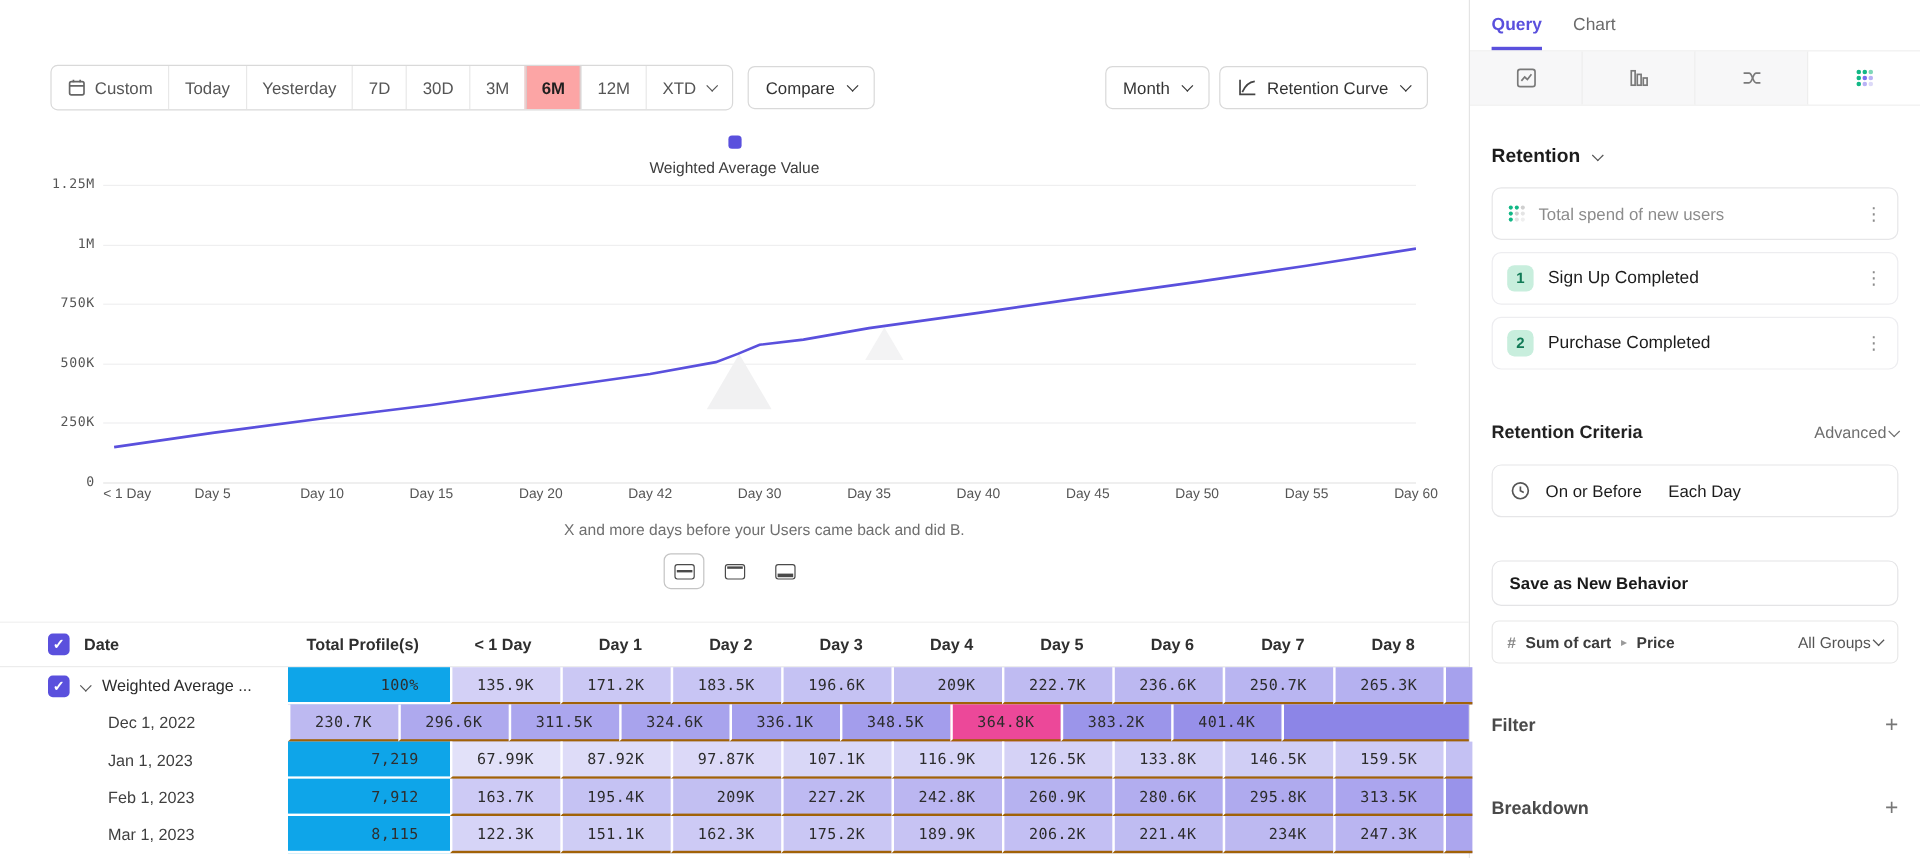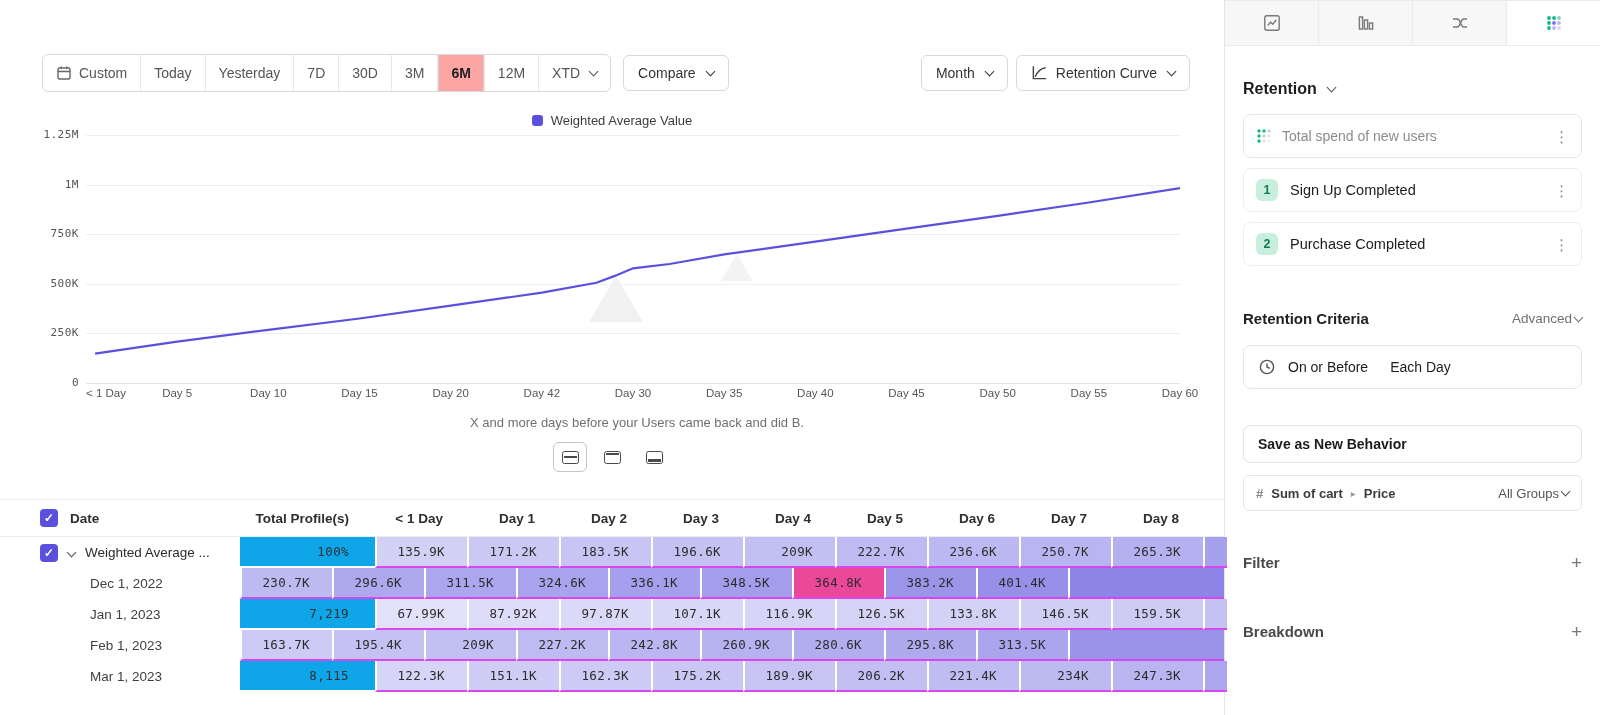--- a/index.html
+++ b/index.html
@@ -24,21 +24,21 @@
        border-left:1px solid #e8e8e8;cursor:pointer;white-space:nowrap;}
   .seg:first-child{border-left:none;}
   .seg.selected{background:#fca5a5;color:#1f1f1f;font-weight:700;
        box-shadow:inset 1px 0 0 #d2d2d2, inset -1px 0 0 #d2d2d2;}
   .btn{height:36px;box-sizing:border-box;border:1px solid #d9d9d9;border-radius:6px;background:#fff;
        padding:0 14px;font-size:14px;color:#333;display:flex;align-items:center;gap:8px;cursor:pointer;white-space:nowrap;}
   .toolbar .right{margin-left:auto;display:flex;gap:8px;}
   .compare{margin-left:12px;}
 
   .legend{display:flex;justify-content:center;align-items:center;gap:8px;margin-top:22px;
-          font-size:13px;color:#3d3d3d;font-weight:500;}
+          font-size:13px;color:#3d3d3d;font-weight:500;flex-direction:column;}
   .legend-swatch{width:11px;height:11px;border-radius:3px;background:var(--accent);}
 
   .chart-block{margin:7px 44px 0 42px;}
   .chart-row{display:flex;}
   .y-gutter{position:relative;width:44px;flex:0 0 44px;}
   .ylab{position:absolute;right:7px;font-size:11px;color:#555;letter-spacing:.5px;}
   .plot{flex:1;position:relative;height:248px;}
   .grid{position:absolute;left:0;right:0;height:1px;background:#efeff0;}
   .grid.zero{background:#e4e4e5;}
   .line-svg{position:absolute;inset:0;width:100%;height:100%;}
@@ -65,21 +65,21 @@
   .t-head{display:flex;align-items:center;height:36px;border-top:1px solid #f1f1f1;border-bottom:1px solid #ececec;
           font-size:13.5px;font-weight:700;color:#2f2f2f;}
   .trow{display:flex;align-items:stretch;height:31px;}
   .c-first{flex:0 0 240px;display:flex;align-items:center;padding-left:40px;box-sizing:border-box;gap:8px;}
   .c-total{flex:0 0 135px;display:flex;align-items:center;justify-content:flex-end;
            padding-right:26px;box-sizing:border-box;}
   .c-val{flex:0 0 92px;display:flex;align-items:center;justify-content:flex-end;
          padding-right:24px;box-sizing:border-box;}
   .c-sliver{flex:1;}
   .trow .c-total{background:#0ea5e9;border-bottom:2px solid #fff;font-size:12.5px;letter-spacing:.4px;color:#2f2f2f;}
-  .heat{border-left:2px solid #fff;border-bottom:2px solid #d946ef;font-size:12.5px;letter-spacing:.4px;
+  .heat{border-left:2px solid #fff;border-bottom:2px solid #a16207;font-size:12.5px;letter-spacing:.4px;
         color:#2c2c2c;padding-right:22px;}
   .checkbox{width:18px;height:18px;border-radius:4px;background:var(--accent);flex:0 0 18px;
             display:flex;align-items:center;justify-content:center;cursor:pointer;}
   .checkbox::after{content:"✓";color:#fff;font-size:12px;font-weight:700;line-height:1;}
   .row-chev{color:#555;margin:0 2px 0 2px;}
   .sum-label{font-size:13.5px;font-weight:500;color:#2b2b2b;white-space:nowrap;overflow:hidden;text-overflow:ellipsis;}
   .date-indent{width:42px;flex:0 0 42px;}
   .date-label{font-size:13.5px;color:#3f3f3f;}
 
   
@@ -321,20 +321,21 @@
             <div class="c-val heat mono" style="background: rgb(211, 209, 246);">133.8K</div>
             <div class="c-val heat mono" style="background: rgb(208, 206, 245);">146.5K</div>
             <div class="c-val heat mono" style="background: rgb(206, 203, 245);">159.5K</div>
             <div class="c-sliver heat" style="background: rgb(196, 193, 243);"></div>
           </div>
           <div class="trow">
             <div class="c-first">
               <span class="date-indent"></span>
               <span class="date-label">Feb 1, 2023</span>
             </div>
+            <div class="c-total mono">7,912</div>
             <div class="c-val heat mono" style="background: rgb(205, 202, 245);">163.7K</div>
             <div class="c-val heat mono" style="background: rgb(197, 194, 243);">195.4K</div>
             <div class="c-val heat mono" style="background: rgb(194, 191, 242);">209K</div>
             <div class="c-val heat mono" style="background: rgb(190, 186, 242);">227.2K</div>
             <div class="c-val heat mono" style="background: rgb(187, 182, 241);">242.8K</div>
             <div class="c-val heat mono" style="background: rgb(182, 178, 240);">260.9K</div>
             <div class="c-val heat mono" style="background: rgb(178, 173, 239);">280.6K</div>
             <div class="c-val heat mono" style="background: rgb(175, 170, 238);">295.8K</div>
             <div class="c-val heat mono" style="background: rgb(171, 165, 238);">313.5K</div>
             <div class="c-sliver heat" style="background: rgb(153, 147, 234);"></div>
@@ -355,20 +356,24 @@
             <div class="c-val heat mono" style="background: rgb(189, 185, 241);">234K</div>
             <div class="c-val heat mono" style="background: rgb(186, 181, 241);">247.3K</div>
             <div class="c-sliver heat" style="background: rgb(172, 166, 238);"></div>
           </div>
         </div>
     </div>
   </div>
 
   <aside class="sidebar">
 
+    <div class="side-tabs">
+      <div class="stab active">Query</div>
+      <div class="stab">Chart</div>
+    </div>
 
     <div class="report-tabs">
       <div class="rtab">
         <svg width="18" height="18" viewBox="0 0 18 18" fill="none" stroke="#797979" stroke-width="1.4">
           <rect x="1.8" y="1.8" width="14.4" height="14.4" rx="2"></rect>
           <polyline points="4.8,11.4 7.6,8.2 9.8,10.2 13.2,5.8"></polyline>
         </svg>
       </div>
       <div class="rtab">
         <svg width="18" height="18" viewBox="0 0 18 18" fill="none" stroke="#797979" stroke-width="1.4">

